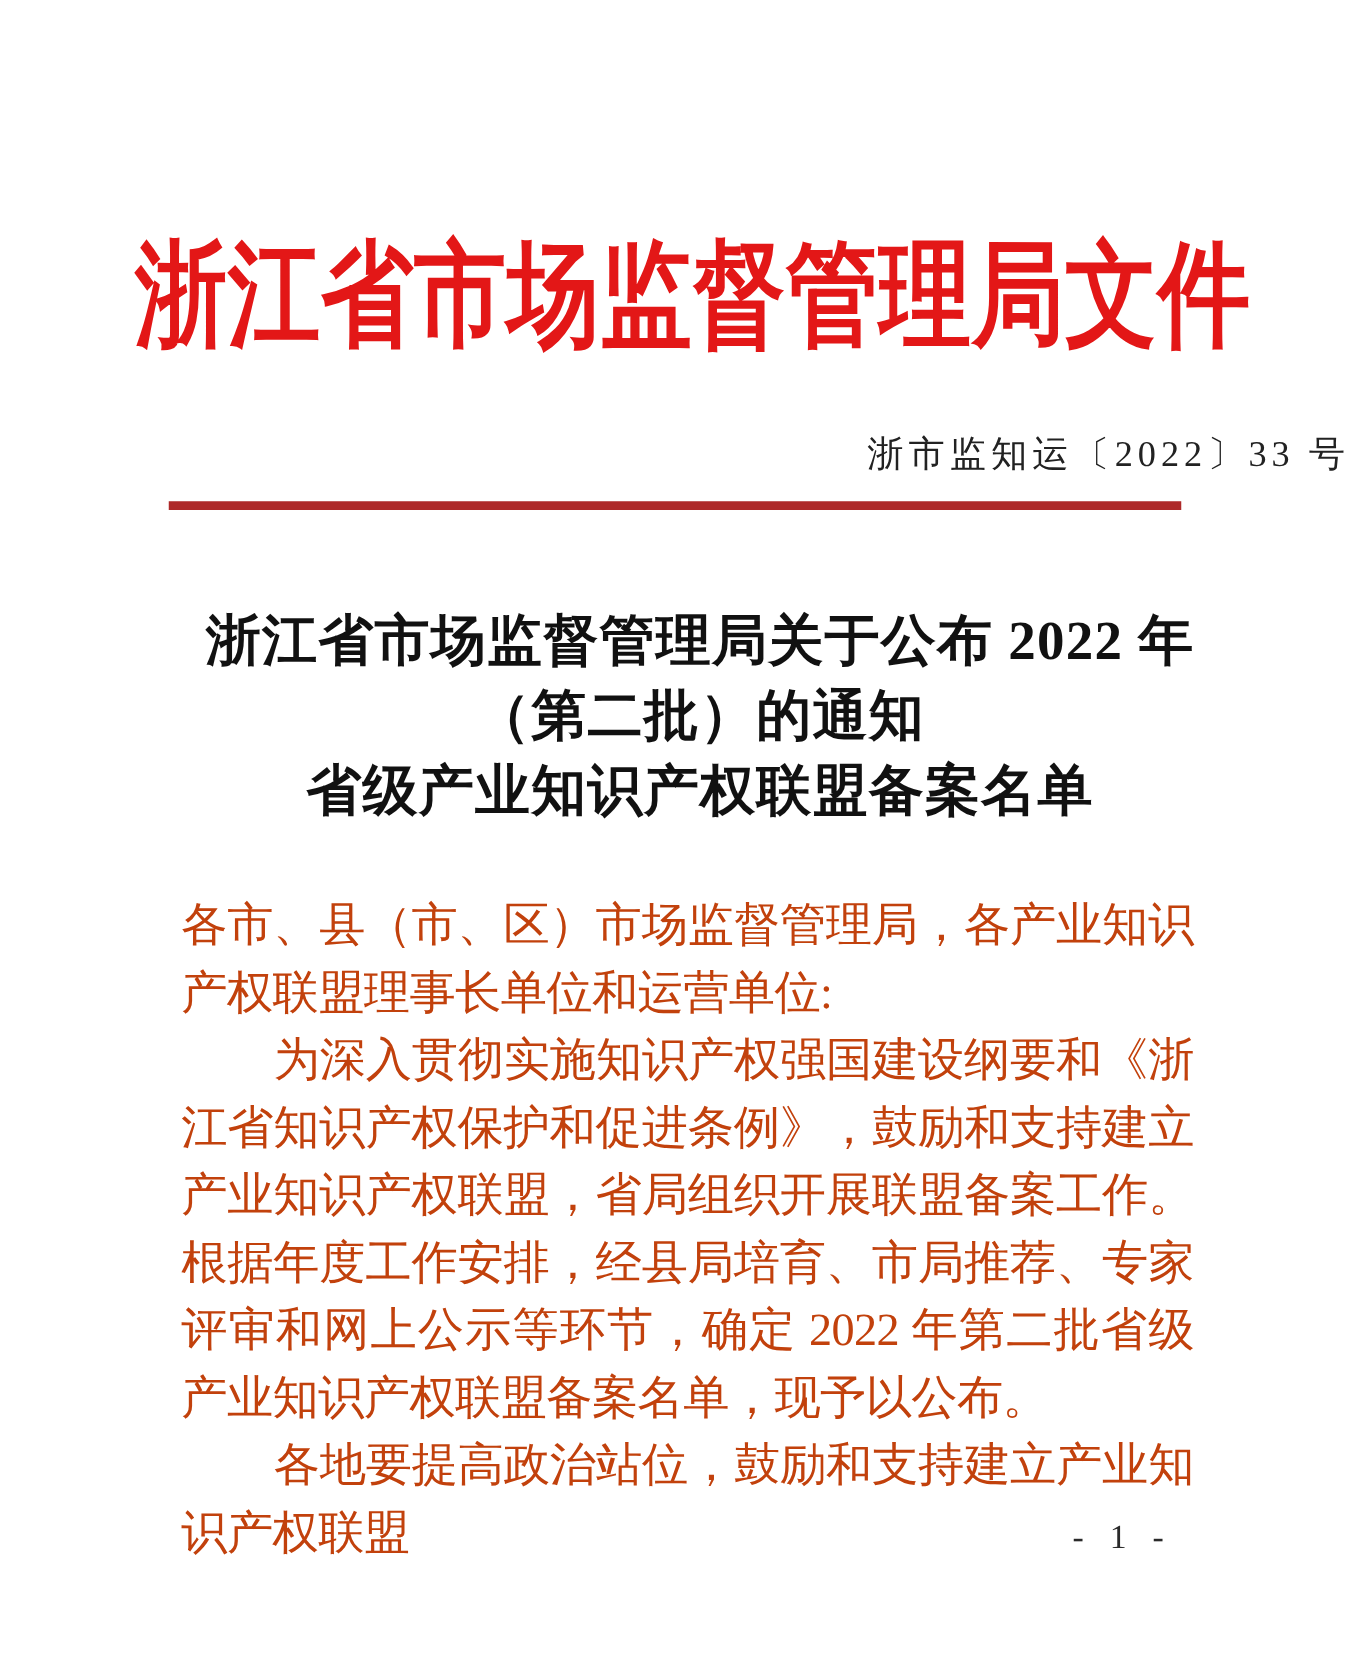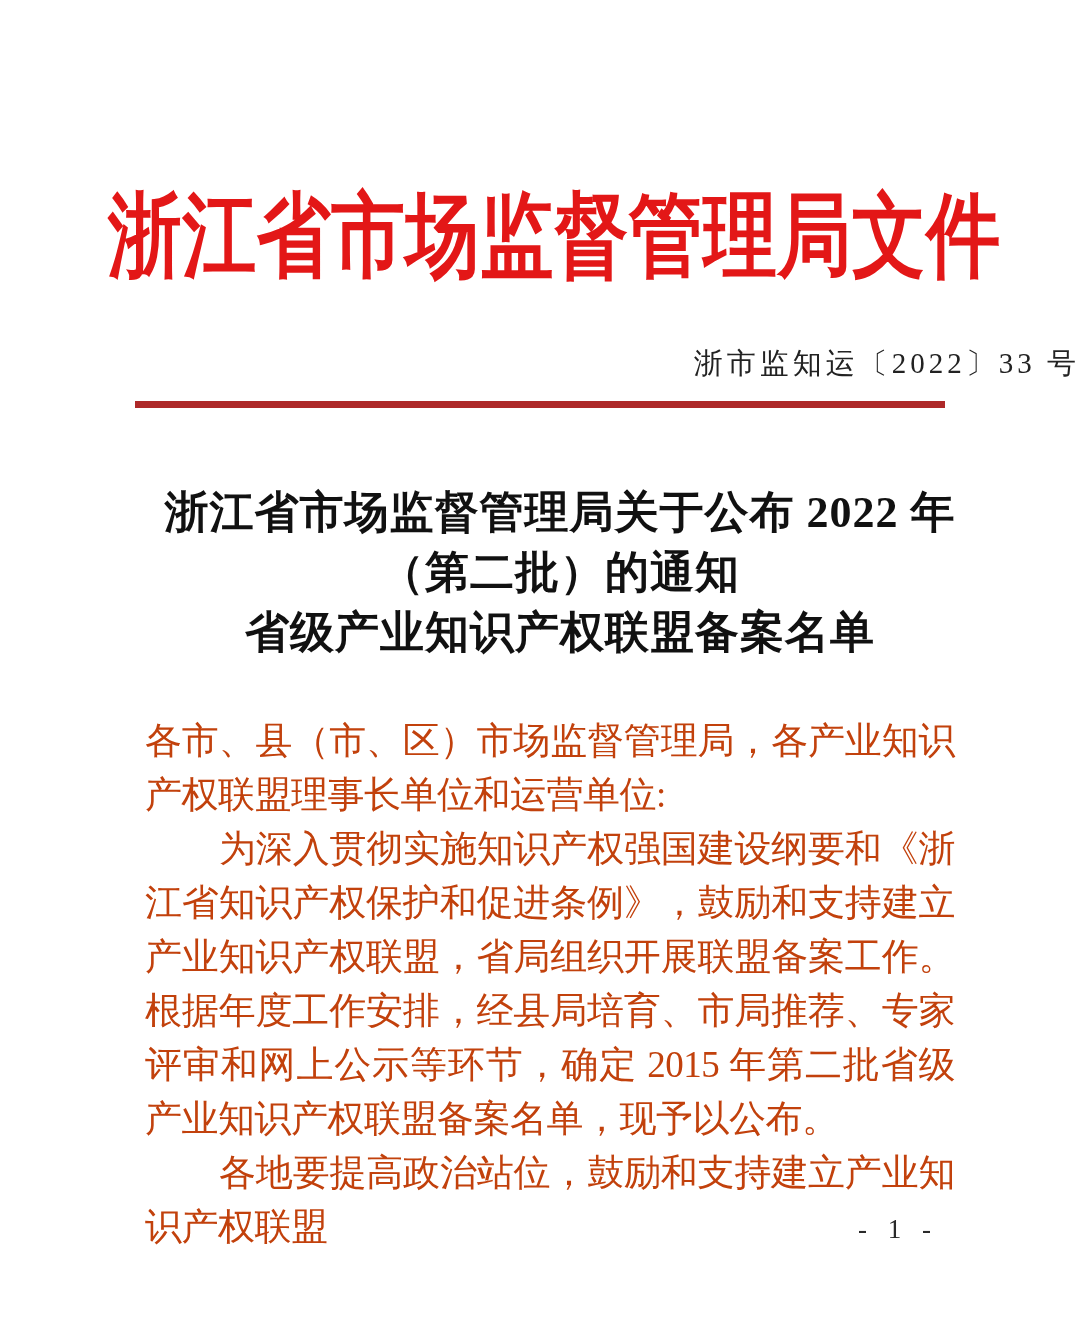--- a/index.html
+++ b/index.html
@@ -103,19 +103,19 @@
   <div class="red-rule"></div>
 
   <div class="doc-title">
     <div>浙江省市场监督管理局关于公布 2022 年</div>
     <div>（第二批）的通知</div>
     <div>省级产业知识产权联盟备案名单</div>
   </div>
 
   <div class="doc-body">
     <p>各市、县（市、区）市场监督管理局，各产业知识产权联盟理事长单位和运营单位:</p>
-    <p class="indent">为深入贯彻实施知识产权强国建设纲要和《浙江省知识产权保护和促进条例》，鼓励和支持建立产业知识产权联盟，省局组织开展联盟备案工作。根据年度工作安排，经县局培育、市局推荐、专家评审和网上公示等环节，确定 2015 年第二批省级产业知识产权联盟备案名单，现予以公布。</p>
+    <p class="indent">为深入贯彻实施知识产权强国建设纲要和《浙江省知识产权保护和促进条例》，鼓励和支持建立产业知识产权联盟，省局组织开展联盟备案工作。根据年度工作安排，经县局培育、市局推荐、专家评审和网上公示等环节，确定 2022 年第二批省级产业知识产权联盟备案名单，现予以公布。</p>
     <p class="indent">各地要提高政治站位，鼓励和支持建立产业知识产权联盟</p>
   </div>
 
   <div class="page-number">- 1 -</div>
 
 </div>
 
 </body></html>

